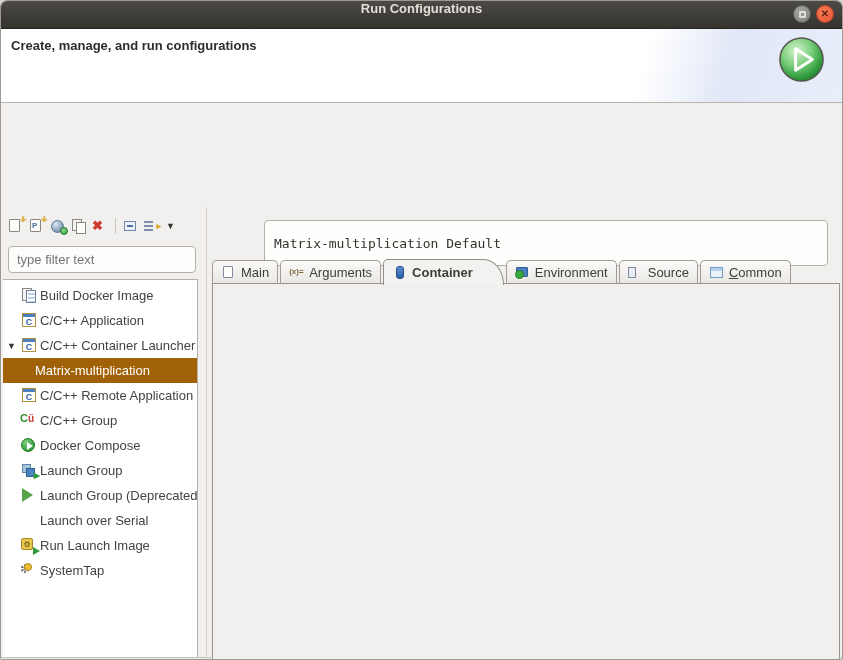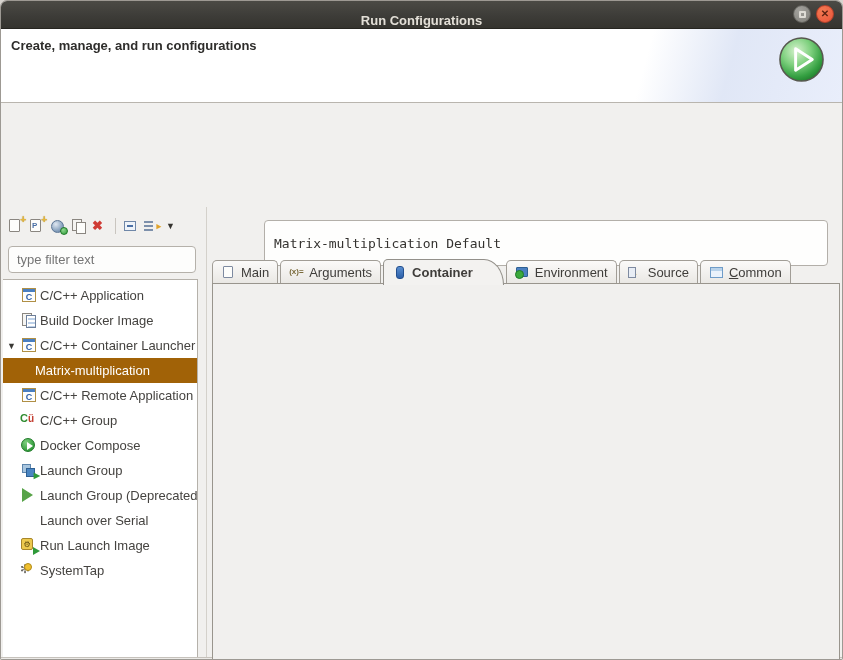--- a/index.html
+++ b/index.html
@@ -4,21 +4,21 @@
 <style>
   * { margin:0; padding:0; box-sizing:border-box; }
   html,body { background:#d8d4cf; }
   body { font-family:"Liberation Sans", sans-serif; font-size:13px; color:#3f3d3a; }
   .window { position:relative; width:843px; height:660px; background:#f1f0ee;
             border:1px solid #9d9993; border-radius:7px 7px 2px 2px; overflow:hidden; }
 
   
   .titlebar { position:absolute; left:0; top:0; width:100%; height:28px;
     background:linear-gradient(#4b4a45,#3c3b37 60%,#35342f); border-bottom:1px solid #262520;
-    display:flex; align-items:flex-end; justify-content:center; }
+    display:flex; align-items:flex-start; justify-content:center; }
   .titlebar .title { color:#e3dfd7; font-weight:bold; font-size:13px; }
   .winbtns { position:absolute; right:8px; top:4px; display:flex; gap:5px; }
   .winbtn { width:18px; height:18px; border-radius:50%; display:flex; align-items:center; justify-content:center; }
   .winbtn.max { background:radial-gradient(circle at 35% 30%, #a3a29d, #81807b); border:1px solid #62615c; }
   .winbtn.max .sq { width:7px; height:7px; border:2px solid #dedcd6; border-radius:1px; }
   .winbtn.close { background:radial-gradient(circle at 35% 30%, #f47a52, #e9543a); border:1px solid #b8412a;
     color:#5e2312; font-size:10px; font-weight:bold; line-height:1; }
 
   
   .banner { position:absolute; left:0; top:28px; width:100%; height:74px; background:#ffffff;
@@ -235,31 +235,31 @@
         </span>
       <span class="menuarrow">▼</span>
     </div>
 
     <input class="filterbox" placeholder="type filter text" style="">
 
     <div class="treebox">
       <div class="trow">
         <span class="tw"></span>
           <span class="icsp">
-            <span class="ic-capp"></span>
-          </span>
-        <span class="tl">C/C++ Application</span>
-      </div>
-      <div class="trow">
-        <span class="tw"></span>
-          <span class="icsp">
             <span class="ic-docker-b1"></span>
             <span class="ic-docker-b2"></span>
           </span>
         <span class="tl">Build Docker Image</span>
+      </div>
+      <div class="trow">
+        <span class="tw"></span>
+          <span class="icsp">
+            <span class="ic-capp"></span>
+          </span>
+        <span class="tl">C/C++ Application</span>
       </div>
       <div class="trow">
         <span class="tw">▼</span>
         <span class="icsp">
             <span class="ic-capp"></span>
           </span>
         <span class="tl">C/C++ Container Launcher</span>
       </div>
       <div class="trow selected child">
         <span class="tw"></span>

